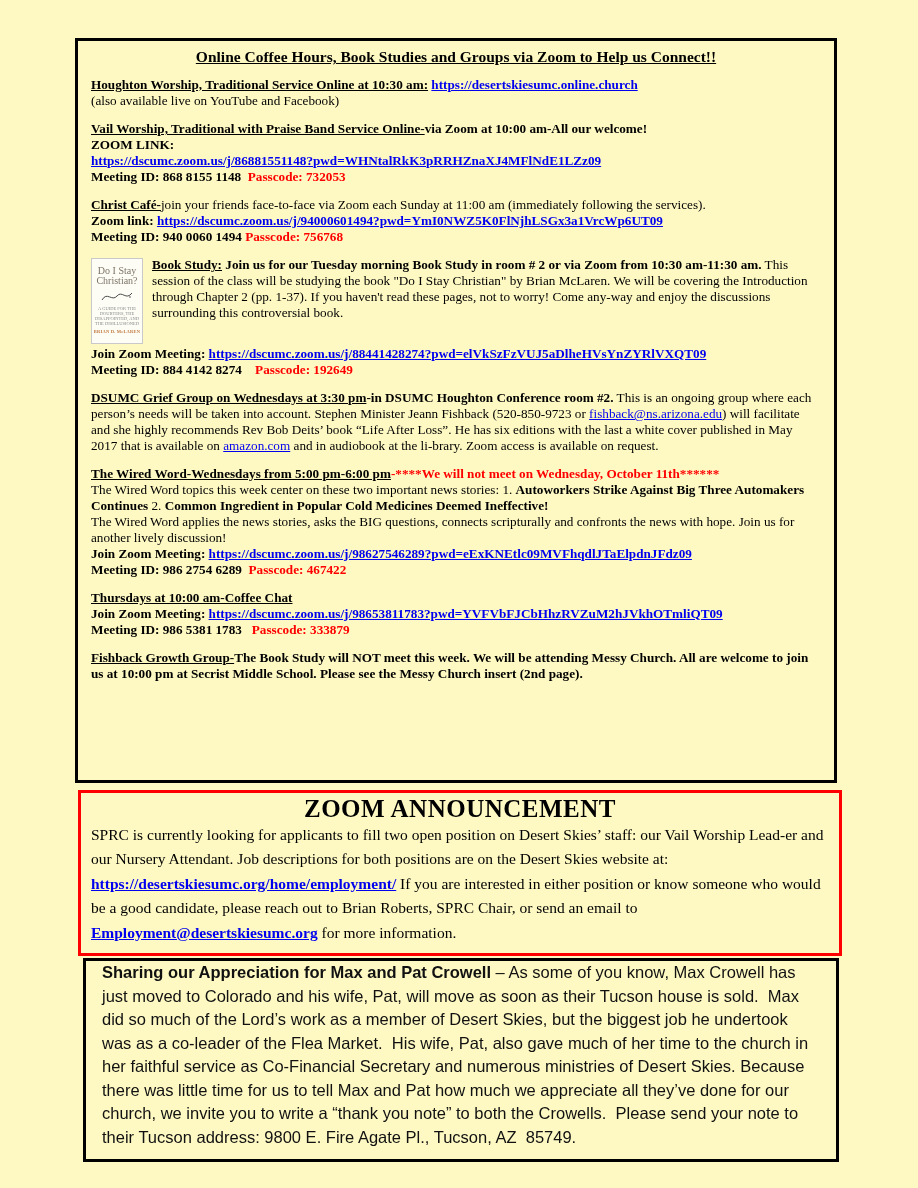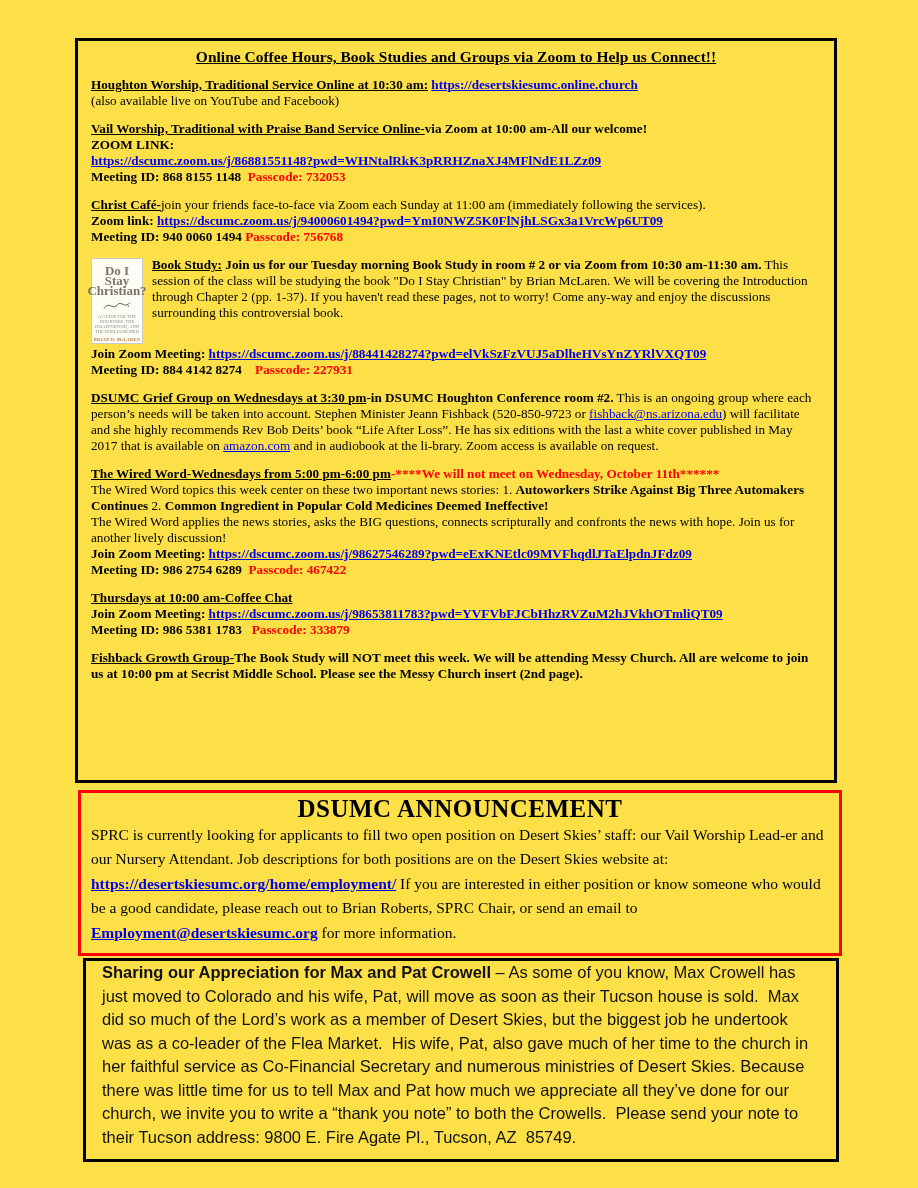--- a/index.html
+++ b/index.html
@@ -1,16 +1,16 @@
 <!DOCTYPE html>
 <html><head>
 <meta charset="utf-8">
 <style>
   html,body{margin:0;padding:0;background:#ffffff;}
-  .page{position:relative;width:918px;height:1188px;background:#fde047;overflow:hidden;
+  .page{position:relative;width:918px;height:1188px;background:#fef9c3;overflow:hidden;
         font-family:"Liberation Serif",serif;color:#000;}
 
   
   .groups{position:absolute;left:75px;top:38px;width:762px;height:745px;
           border:3px solid #000;box-sizing:border-box;padding:4px 13px 8px;
           font-size:13.2px;line-height:16px;overflow:hidden;}
   .groups-title{font-size:15.5px;font-weight:bold;text-decoration:underline;
                 text-align:center;margin:4px 0 0;}
   .para{margin:12px 0 0;}
   .clear{clear:both;}
@@ -19,21 +19,21 @@
   .b{font-weight:bold;}
   .u{text-decoration:underline;}
   .red{color:#FF0000;font-weight:bold;}
   .link{color:#0000EE;font-weight:bold;text-decoration:underline;cursor:pointer;}
   .lkn{color:#0000EE;text-decoration:underline;cursor:pointer;}
 
   
   .bookcover{float:left;width:52px;height:86px;border:1px solid #c9c9c9;
              background:#fdfdf6;margin:1px 9px 2px 0;display:flex;flex-direction:column;
              align-items:center;box-sizing:border-box;text-align:center;}
-  .bc-t1,.bc-t2{font-size:13px;line-height:10px;color:#7d7467;font-weight:bold;}
+  .bc-t1,.bc-t2{font-size:10px;line-height:10px;color:#7d7467;}
   .bc-t1{margin-top:7px;}
   .bc-sig{margin:3px 0 2px;}
   .bc-sub{font-size:4.5px;line-height:5px;color:#8b8b8b;padding:0 3px;}
   .bc-auth{font-size:4.5px;line-height:6px;color:#c0763c;font-weight:bold;
            margin-top:3px;letter-spacing:.2px;}
 
   
   .sprc{position:absolute;left:78px;top:790px;width:764px;min-height:156px;
         border:3px solid #FF0000;box-sizing:border-box;padding:2px 10px 8px;
         font-size:15.5px;line-height:24.5px;}
@@ -61,29 +61,29 @@
     <p class="para"><span class="bookcover">
           <span class="bc-t1">Do I Stay</span>
           <span class="bc-t2">Christian?</span>
           <svg class="bc-sig" width="34" height="15" viewBox="0 0 34 15">
             <path d="M2 11 C7 2, 12 13, 17 7 S26 12, 32 4" stroke="#4a4a4a" fill="none" stroke-width="1"></path>
             <circle cx="30" cy="8" r="0.8" fill="#4a4a4a"></circle>
           </svg>
           <span class="bc-sub">A GUIDE FOR THE DOUBTERS, THE DISAPPOINTED, AND THE DISILLUSIONED</span>
           <span class="bc-auth">BRIAN D. McLAREN</span>
         </span><span><span class="b u">Book Study:</span><span class="b"> Join us for our Tuesday morning Book Study in room # 2 or via Zoom from 10:30 am-11:30 am.</span><span> This session of the class will be studying the book "Do I Stay Christian" by Brian McLaren. We will be covering the Introduction through Chapter 2 (pp. 1-37). If you haven't read these pages, not to worry! Come any-way and enjoy the discussions surrounding this controversial book.</span></span></p>
-    <p class="para clear"><span class="b">Join Zoom Meeting: </span><span class="link">https://dscumc.zoom.us/j/88441428274?pwd=elVkSzFzVUJ5aDlheHVsYnZYRlVXQT09</span><br><span class="b">Meeting ID: 884 4142 8274&nbsp; &nbsp; </span><span class="red">Passcode: 227931</span></p>
+    <p class="para clear"><span class="b">Join Zoom Meeting: </span><span class="link">https://dscumc.zoom.us/j/88441428274?pwd=elVkSzFzVUJ5aDlheHVsYnZYRlVXQT09</span><br><span class="b">Meeting ID: 884 4142 8274&nbsp; &nbsp; </span><span class="red">Passcode: 192649</span></p>
     <p class="para"><span class="b u">DSUMC Grief Group on Wednesdays at 3:30 pm</span><span class="b">-in DSUMC Houghton Conference room #2.</span><span> This is an ongoing group where each person’s needs will be taken into account. Stephen Minister Jeann Fishback (520-850-9723 or </span><span class="lkn">fishback@ns.arizona.edu</span><span>) will facilitate and she highly recommends Rev Bob Deits’ book “Life After Loss”. He has six editions with the last a white cover published in May 2017 that is available on </span><span class="lkn">amazon.com</span><span> and in audiobook at the li-brary. Zoom access is available on request.</span></p>
     <p class="para"><span class="b u">The Wired Word-Wednesdays from 5:00 pm-6:00 pm</span><span class="red">-****We will not meet on Wednesday, October 11th******</span><br><span>The Wired Word topics this week center on these two important news stories: 1. </span><span class="b">Autoworkers Strike Against Big Three Automakers Continues</span><span> 2. </span><span class="b">Common Ingredient in Popular Cold Medicines Deemed Ineffective!</span><br><span>The Wired Word applies the news stories, asks the BIG questions, connects scripturally and confronts the news with hope. Join us for another lively discussion!</span><br><span class="b">Join Zoom Meeting: </span><span class="link">https://dscumc.zoom.us/j/98627546289?pwd=eExKNEtlc09MVFhqdlJTaElpdnJFdz09</span><br><span class="b">Meeting ID: 986 2754 6289&nbsp; </span><span class="red">Passcode: 467422</span></p>
     <p class="para"><span class="b u">Thursdays at 10:00 am-Coffee Chat</span><br><span class="b">Join Zoom Meeting: </span><span class="link">https://dscumc.zoom.us/j/98653811783?pwd=YVFVbFJCbHhzRVZuM2hJVkhOTmliQT09</span><br><span class="b">Meeting ID: 986 5381 1783&nbsp; &nbsp;</span><span class="red">Passcode: 333879</span></p>
     <p class="para"><span class="b u">Fishback Growth Group-</span><span class="b">The Book Study will NOT meet this week. We will be attending Messy Church. All are welcome to join us at 10:00 pm at Secrist Middle School. Please see the Messy Church insert (2nd page).</span></p>
   </section>
 
   <section class="sprc">
-    <h2 class="sprc-title">DSUMC ANNOUNCEMENT</h2>
+    <h2 class="sprc-title">ZOOM ANNOUNCEMENT</h2>
     <p class="sprc-body"><span>SPRC is currently looking for applicants to fill two open position on Desert Skies’ staff: our Vail Worship Lead-er and our Nursery Attendant. Job descriptions for both positions are on the Desert Skies website at: </span><span class="link">https://desertskiesumc.org/home/employment/</span><span> If you are interested in either position or know someone who would be a good candidate, please reach out to Brian Roberts, SPRC Chair, or send an email to </span><span class="link">Employment@desertskiesumc.org</span><span> for more information.</span></p>
   </section>
 
   <section class="apprec">
     <p><span class="b">Sharing our Appreciation for Max and Pat Crowell</span><span> – As some of you know, Max Crowell has just moved to Colorado and his wife, Pat, will move as soon as their Tucson house is sold.&nbsp; Max did so much of the Lord’s work as a member of Desert Skies, but the biggest job he undertook was as a co-leader of the Flea Market.&nbsp; His wife, Pat, also gave much of her time to the church in her faithful service as Co-Financial Secretary and numerous ministries of Desert Skies. Because there was little time for us to tell Max and Pat how much we appreciate all they’ve done for our church, we invite you to write a “thank you note” to both the Crowells.&nbsp; Please send your note to their Tucson address: 9800 E. Fire Agate Pl., Tucson, AZ&nbsp; 85749.</span></p>
   </section>
 
 </div>
 
 </body></html>

